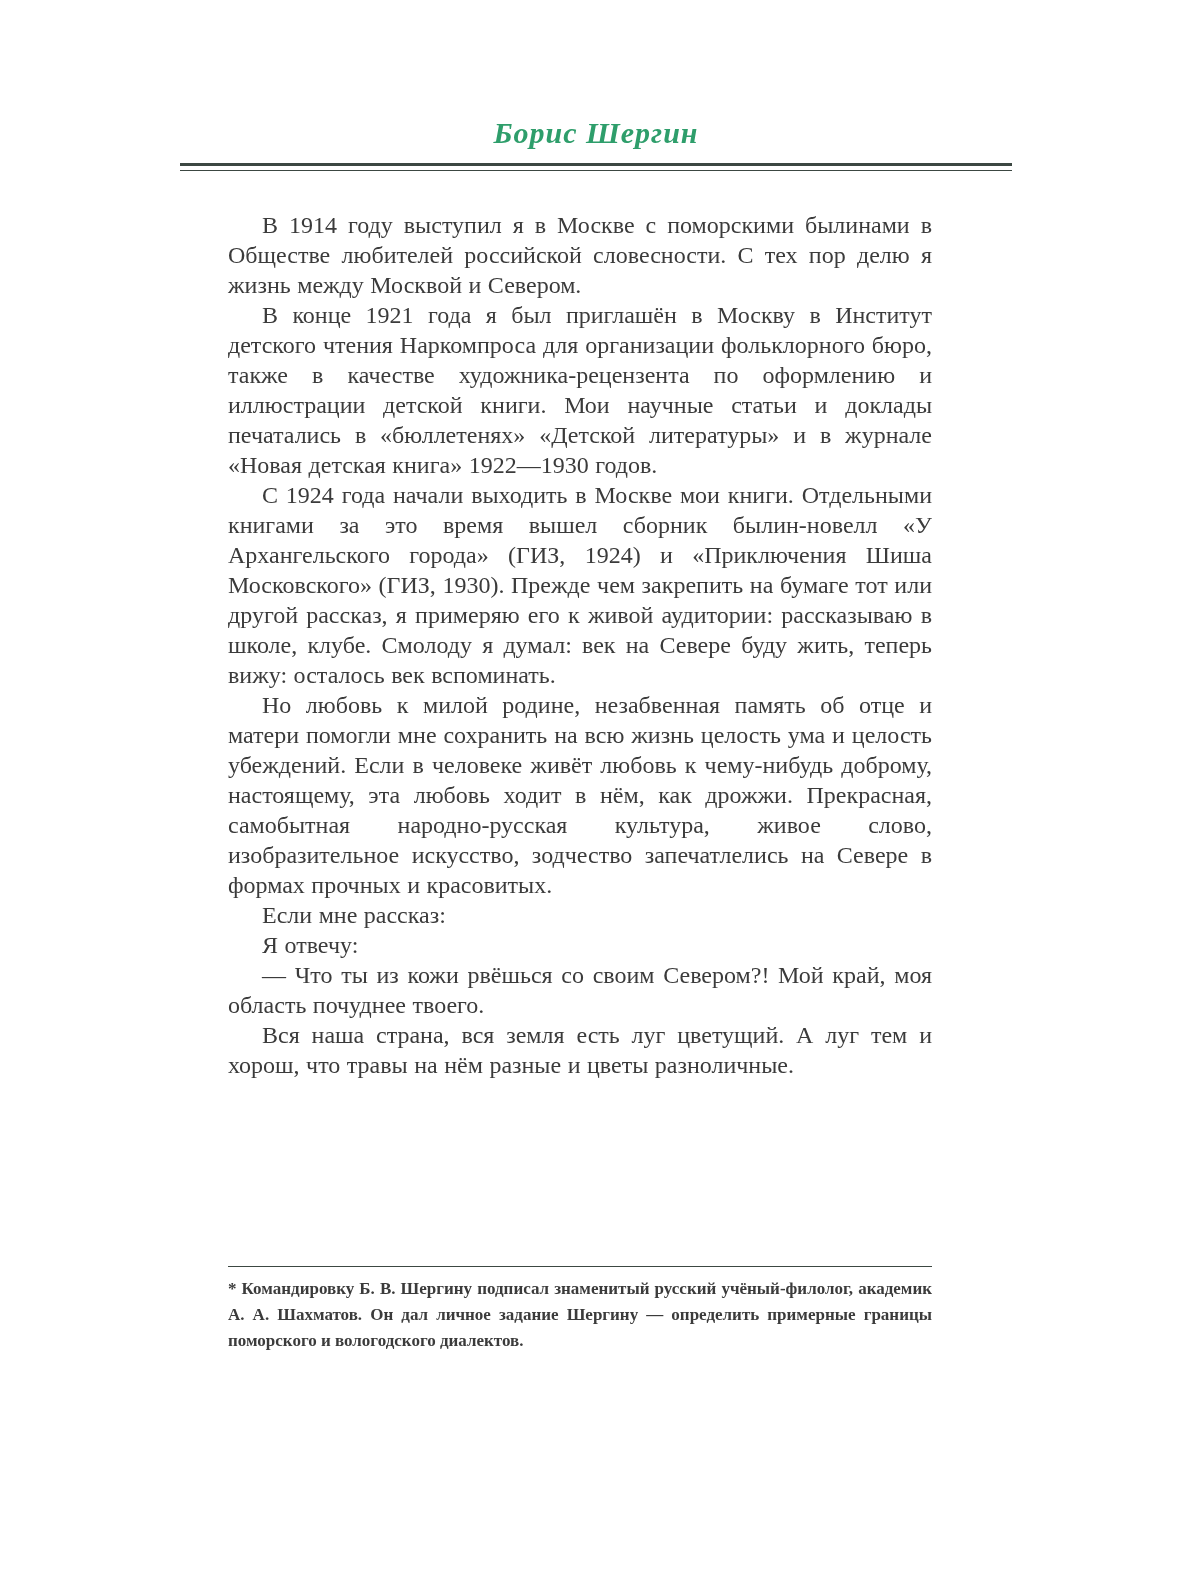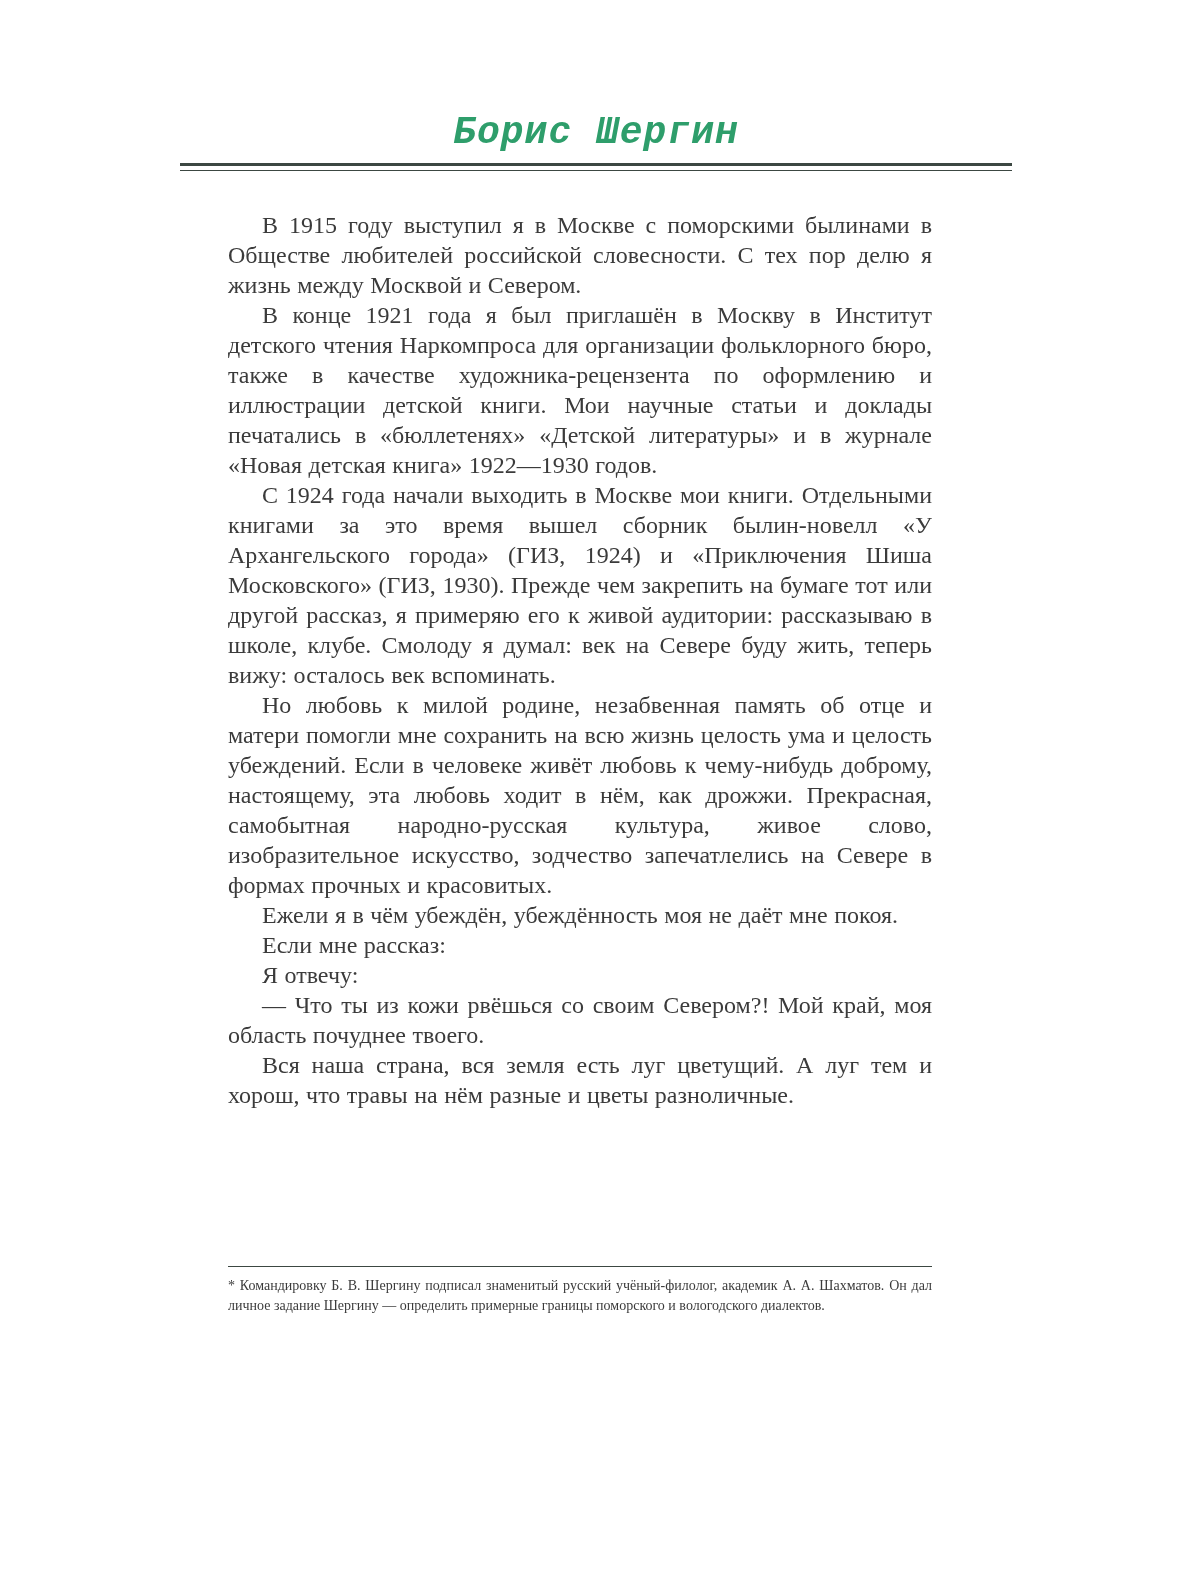--- a/index.html
+++ b/index.html
@@ -17,24 +17,24 @@
     color: var(--text, #3b3b3b);
   }
   .header {
     position: absolute;
     top: 112px;
     left: 180px;
     width: 832px;
     text-align: center;
   }
   .header-title {
-    font-family: Liberation Mono, monospace;
+    font-family: Liberation Serif, serif;
     font-style: italic;
     font-weight: bold;
-    font-size: 38px;
+    font-size: 30px;
     line-height: 42px;
     color: var(--title_green, #2e9e6b);
     letter-spacing: 1px;
   }
   .header-rule {
     margin-top: 9px;
     height: 4px;
     border-top: 3px solid var(--rule, #3c4742);
     border-bottom: 1.5px solid var(--rule, #3c4742);
   }
@@ -59,44 +59,44 @@
     top: 1266px;
     left: 228px;
     width: 704px;
   }
   .footnote-rule {
     border-top: 1.5px solid var(--rule, #3c4742);
     height: 0;
     margin-bottom: 9px;
   }
   .footnote-text {
-    font-size: 14px;
-    line-height: 20px;
+    font-size: 17px;
+    line-height: 26px;
     text-align: justify;
     hyphens: auto;
     -webkit-hyphens: auto;
     color: var(--text, #3b3b3b);
+    font-weight: bold;
   }
 </style>
 </head>
 <body>
 
 <div class="page">
 
   <div class="header">
     <div class="header-title">Борис Шергин</div>
     <div class="header-rule"></div>
   </div>
 
   <div class="body-text">
-      <p>В 1915 году выступил я в Москве с поморскими былинами в Обществе любителей российской словесности. С тех пор делю я жизнь между Москвой и Севером.</p>
+      <p>В 1914 году выступил я в Москве с поморскими былинами в Обществе любителей российской словесности. С тех пор делю я жизнь между Москвой и Севером.</p>
       <p>В конце 1921 года я был приглашён в Москву в Институт детского чтения Наркомпроса для организации фольклорного бюро, также в качестве художника-рецензента по оформлению и иллюстрации детской книги. Мои научные статьи и доклады печатались в «бюллетенях» «Детской литературы» и в журнале «Новая детская книга» 1922—1930 годов.</p>
       <p>С 1924 года начали выходить в Москве мои книги. Отдельными книгами за это время вышел сборник былин-новелл «У Архангельского города» (ГИЗ, 1924) и «Приключения Шиша Московского» (ГИЗ, 1930). Прежде чем закрепить на бумаге тот или другой рассказ, я примеряю его к живой аудитории: рассказываю в школе, клубе. Смолоду я думал: век на Севере буду жить, теперь вижу: осталось век вспоминать.</p>
       <p>Но любовь к милой родине, незабвенная память об отце и матери помогли мне сохранить на всю жизнь целость ума и целость убеждений. Если в человеке живёт любовь к чему-нибудь доброму, настоящему, эта любовь ходит в нём, как дрожжи. Прекрасная, самобытная народно-русская культура, живое слово, изобразительное искусство, зодчество запечатлелись на Севере в формах прочных и красовитых.</p>
-      <p>Ежели я в чём убеждён, убеждённость моя не даёт мне покоя.</p>
       <p>Если мне рассказ:</p>
       <p>Я отвечу:</p>
       <p>— Что ты из кожи рвёшься со своим Севером?! Мой край, моя область почуднее твоего.</p>
       <p>Вся наша страна, вся земля есть луг цветущий. А луг тем и хорош, что травы на нём разные и цветы разноличные.</p>
     </div>
 
   <div class="footnote">
     <div class="footnote-rule"></div>
     <div class="footnote-text">* Командировку Б. В. Шергину подписал знаменитый русский учёный-филолог, академик А. А. Шахматов. Он дал личное задание Шергину — определить примерные границы поморского и вологодского диалектов.</div>
   </div>

